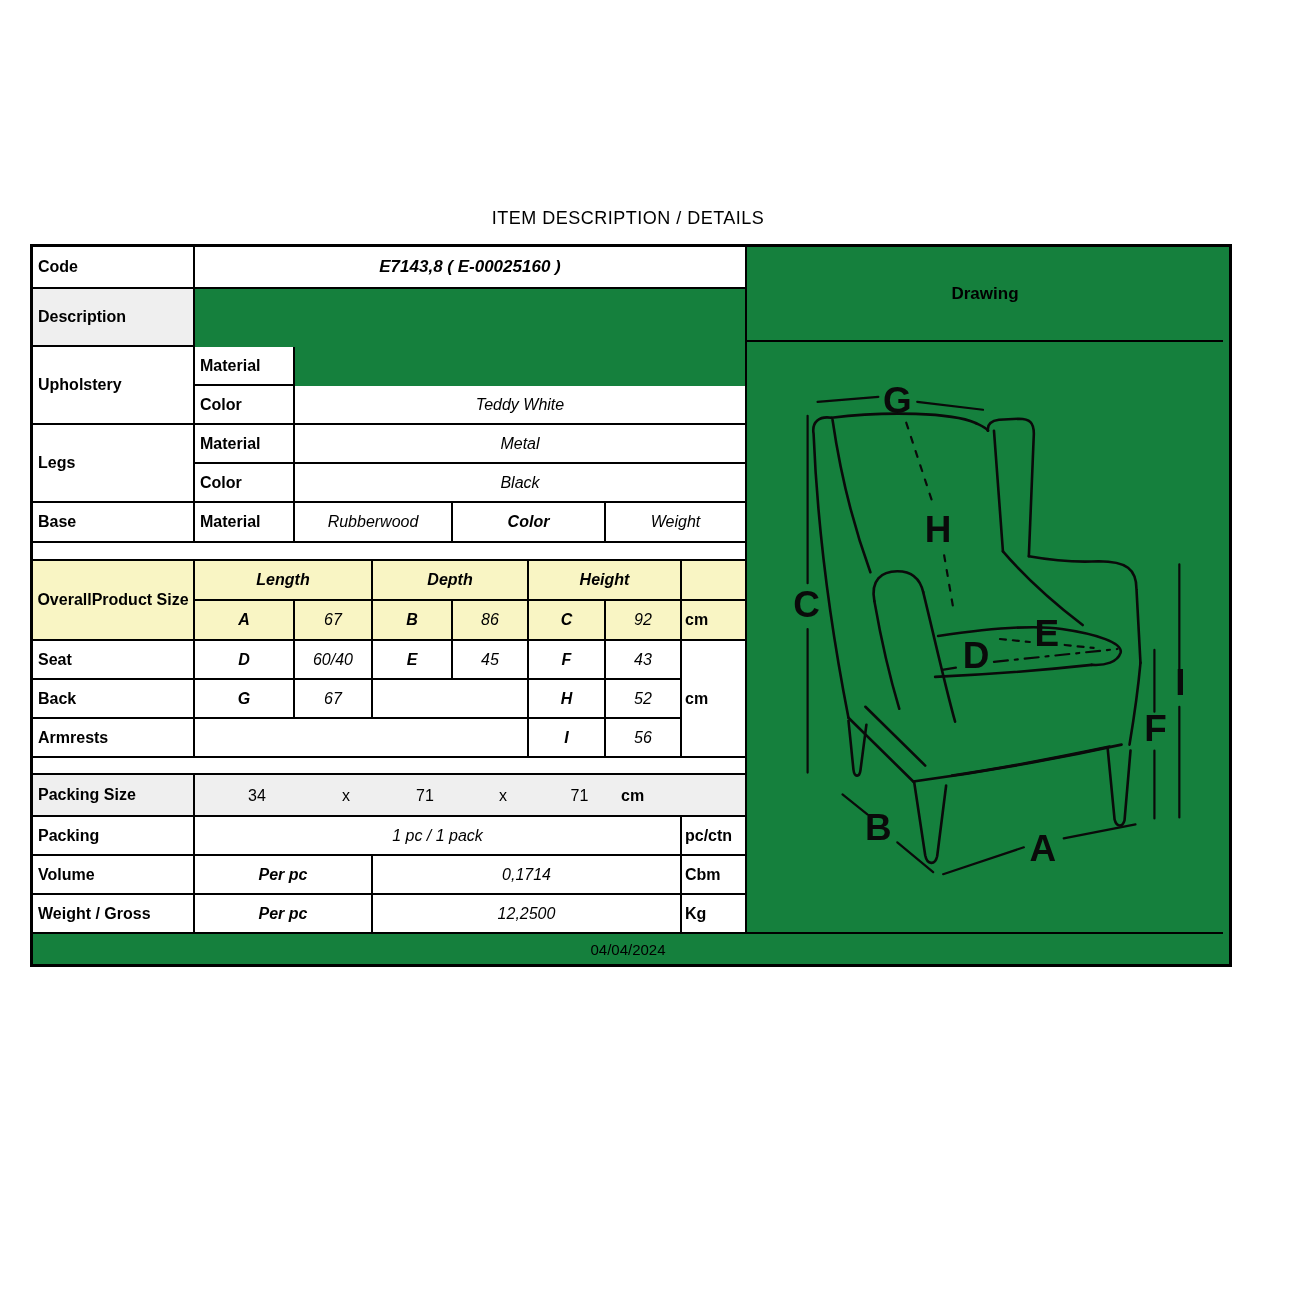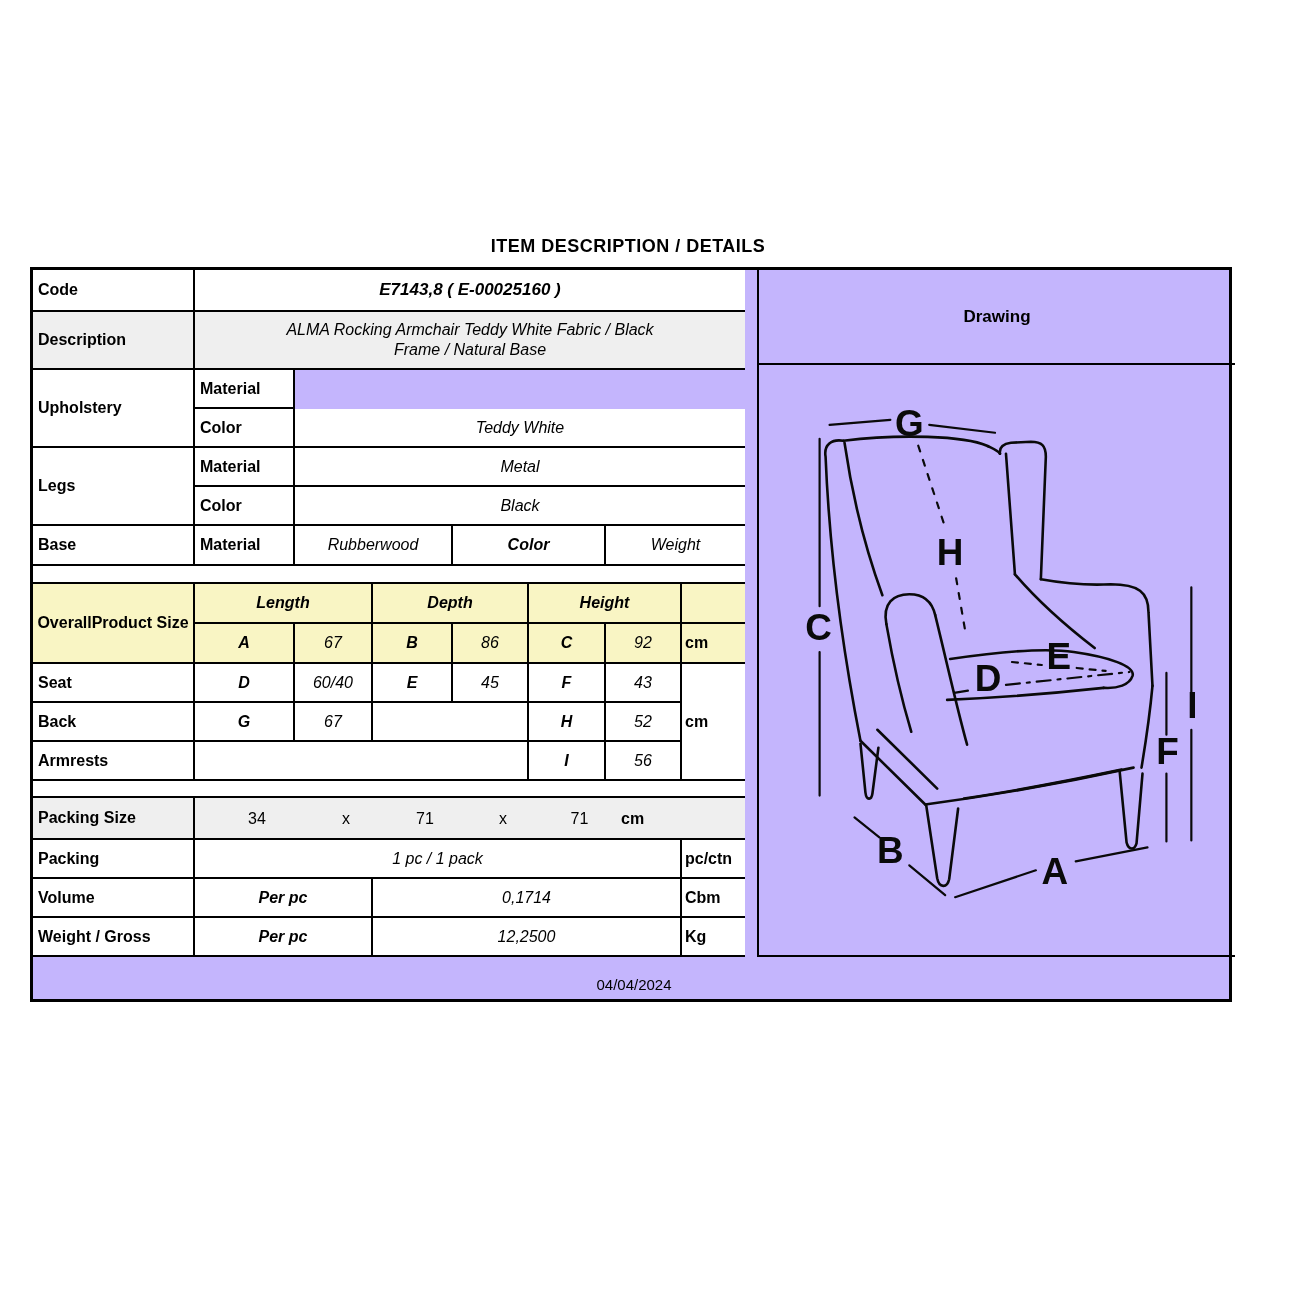--- a/index.html
+++ b/index.html
@@ -1,22 +1,22 @@
 <!DOCTYPE html>
 <html><head>
 <meta charset="utf-8">
 <style>
   html,body{margin:0;padding:0;background:#ffffff;}
   .sheet{position:relative;width:1300px;height:1300px;background:#fff;
          font-family:"Liberation Sans", sans-serif;color:#000;}
-  .title{position:absolute;left:30px;top:236px;width:1196px;text-align:center;
-         font-size:18px;font-weight:bold;letter-spacing:.5px;}
-  .frame{position:absolute;left:30px;top:267px;width:1196px;border:3px solid #000;
+  .title{position:absolute;left:30px;top:208px;width:1196px;text-align:center;
+         font-size:18px;font-weight:normal;letter-spacing:.5px;}
+  .frame{position:absolute;left:30px;top:244px;width:1196px;border:3px solid #000;
          display:grid;grid-template-columns:712px 478px;grid-template-rows:687px 30px;
-         box-sizing:content-box;background:#c4b5fd;gap:12px;}
+         box-sizing:content-box;background:#15803d;}
   .lgrid{display:grid;
          grid-template-columns:162px 100px 78px 80px 76px 77px 76px 63px;
          grid-template-rows:42px 58px 39px 39px 39px 39px 40px 18px 40px 40px 39px 39px 39px 17px 42px 39px 39px 39px;}
   .cell{border-right:2px solid #000;border-bottom:2px solid #000;display:flex;
         align-items:center;font-size:16px;overflow:hidden;background:#fff;}
   .lbl{font-weight:bold;padding-left:5px;}
   .ctr{justify-content:center;text-align:center;font-style:italic;}
   .b{font-weight:bold;}
   .unit{font-weight:bold;padding-left:3px;}
   .nbr{border-right:none;}
@@ -42,23 +42,20 @@
 <div class="sheet">
   <div class="title">ITEM DESCRIPTION / DETAILS</div>
 
   <div class="frame">
     <div class="lgrid">
 
       <div class="cell lbl" style="grid-row:1;grid-column:1">Code</div>
       <div class="cell ctr b nbr" style="grid-row:1;grid-column:2/span 7;font-size:17px">E7143,8 ( E-00025160 )</div>
 
       <div class="cell lbl gray" style="grid-row:2;grid-column:1">Description</div>
-      <div class="cell ctr gray nbr" style="grid-row:2;grid-column:2/span 7">
-          <span class="wrapbox">ALMA Rocking Armchair Teddy White Fabric / Black Frame / Natural Base</span>
-        </div>
 
       <div class="cell lbl" style="grid-row:3/span 2;grid-column:1">Upholstery</div>
       <div class="cell lbl" style="grid-row:3;grid-column:2">Material</div>
       <div class="cell lbl" style="grid-row:4;grid-column:2">Color</div>
       <div class="cell ctr nbr" style="grid-row:4;grid-column:3/span 6">Teddy White</div>
 
       <div class="cell lbl" style="grid-row:5/span 2;grid-column:1">Legs</div>
       <div class="cell lbl" style="grid-row:5;grid-column:2">Material</div>
       <div class="cell ctr nbr" style="grid-row:5;grid-column:3/span 6">Metal</div>
       <div class="cell lbl" style="grid-row:6;grid-column:2">Color</div>

